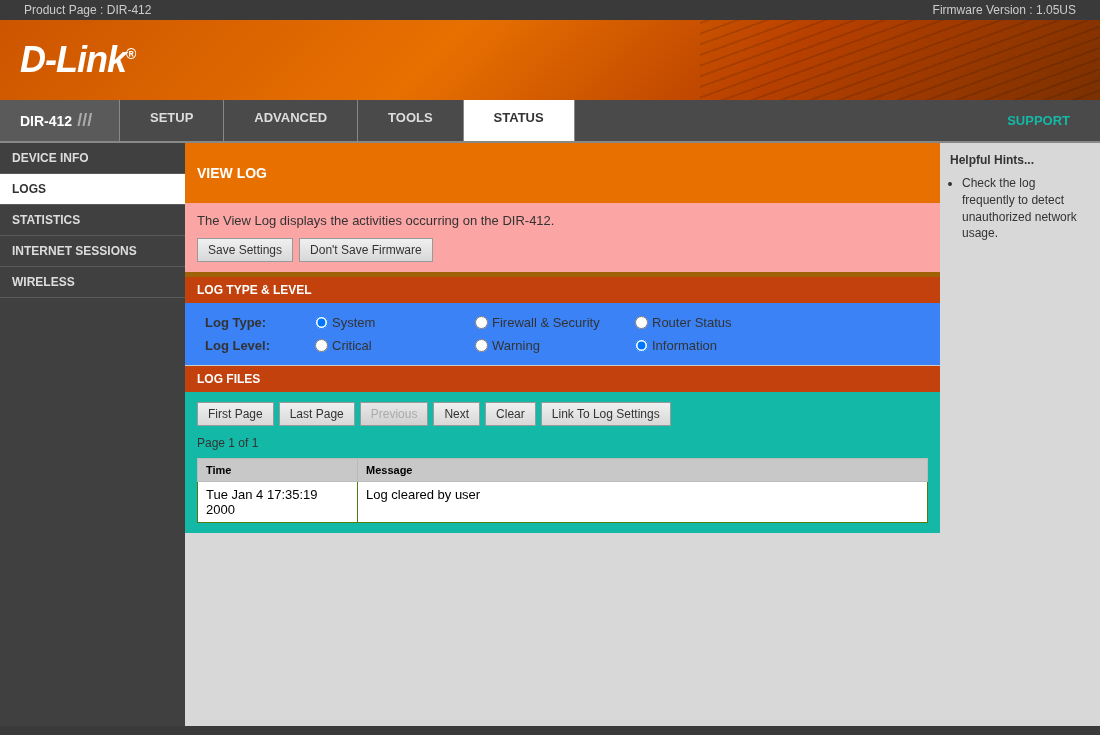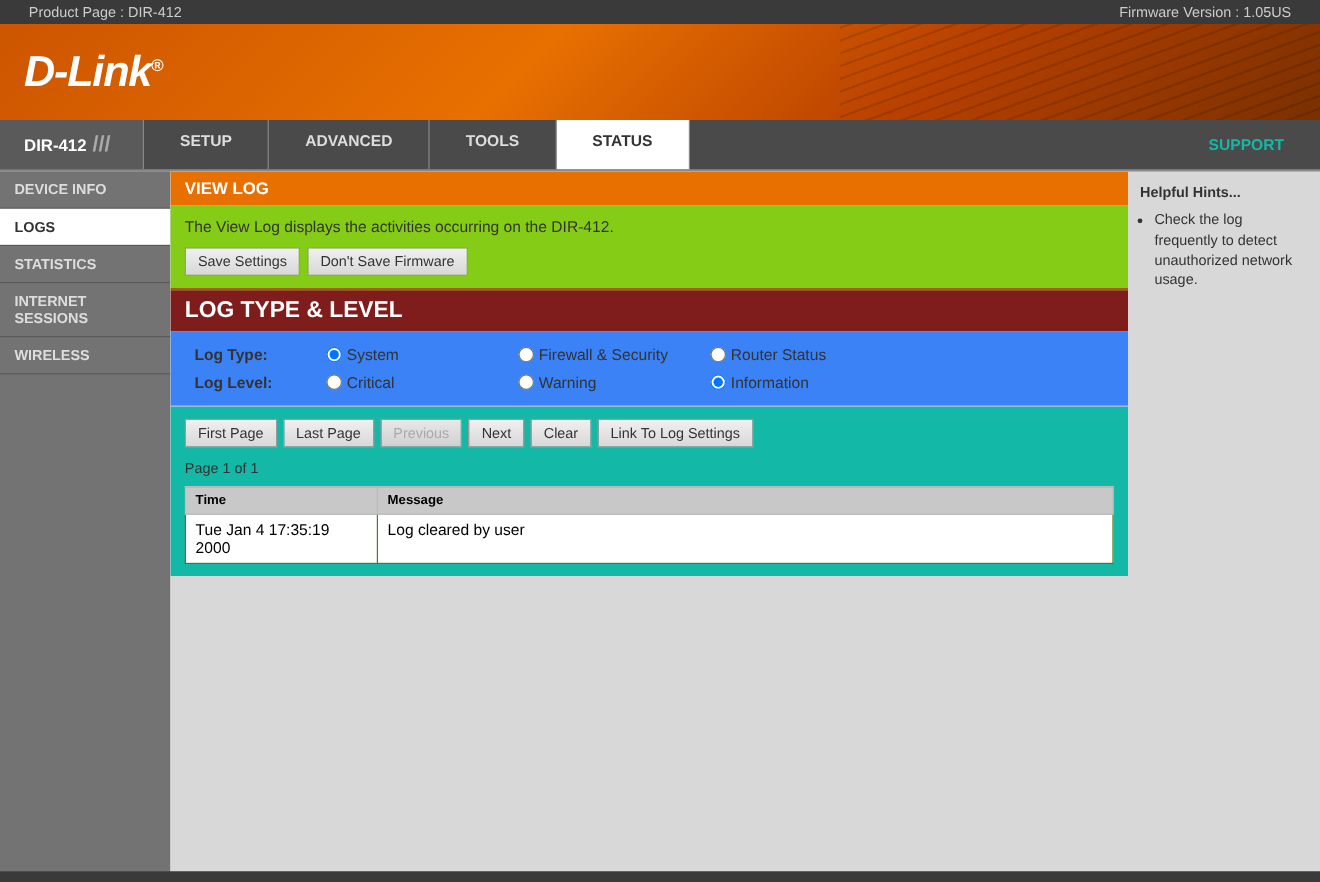--- a/index.html
+++ b/index.html
@@ -96,22 +96,22 @@
 
     
     .main-layout {
       display: flex;
       background: #e0e0e0;
       height: calc(735px - 80px - 30px - 42px);
     }
 
     
     .sidebar {
-      width: 142px;
-      background: #737373;
+      width: 185px;
+      background: #404040;
       flex-shrink: 0;
     }
     .sidebar-item {
       color: #ddd;
       padding: 8px 12px;
       font-size: 12px;
       font-weight: bold;
       cursor: pointer;
       border-bottom: 1px solid #5a5a5a;
       text-transform: uppercase;
@@ -128,28 +128,28 @@
       overflow-y: auto;
       background: #d8d8d8;
     }
 
     
     .section-header-orange {
       background: #e87000;
       color: white;
       font-weight: bold;
       font-size: 14px;
-      padding: 6px 12px;
+      padding: 22px 12px;
       text-transform: uppercase;
     }
 
     .content-block {
-      background: #84cc16;
+      background: #fca5a5;
       padding: 10px 12px;
-      border-bottom: 2px solid #a16207;
+      border-bottom: 5px solid #a16207;
     }
     .content-desc {
       margin-bottom: 10px;
       color: #333;
     }
     .btn-row {
       display: flex;
       gap: 6px;
     }
     .btn {
@@ -161,24 +161,24 @@
       color: #333;
     }
     .btn:disabled, .btn.disabled {
       color: #aaa;
       background: linear-gradient(to bottom, #e8e8e8, #d0d0d0);
       cursor: default;
     }
 
     
     .section-header-dark {
-      background: #7f1d1d;
+      background: #c2410c;
       color: white;
       font-weight: bold;
-      font-size: 19px;
+      font-size: 12px;
       padding: 6px 12px;
       text-transform: uppercase;
     }
     .log-options {
       background: #3b82f6;
       padding: 12px 20px;
       border-bottom: 1px solid #ccc;
     }
     .log-row {
       display: flex;
@@ -377,20 +377,23 @@
           <input type="radio" name="loglevel" style=""> 
             <span>Warning</span>
         </label>
         <label class="radio-option">
           <input type="radio" name="loglevel" checked="" style=""> 
             <span>Information</span>
         </label>
       </div>
     </div>
 
+    <div class="section-header-dark">
+      <span>LOG FILES</span>
+    </div>
     <div class="log-files">
       <div class="log-controls">
         <button class="btn">First Page</button>
         <button class="btn">Last Page</button>
         <button class="btn disabled" disabled="">Previous</button>
         <button class="btn">Next</button>
         <button class="btn">Clear</button>
         <button class="btn">Link To Log Settings</button>
       </div>
       <div class="page-info">Page 1 of 1</div>

